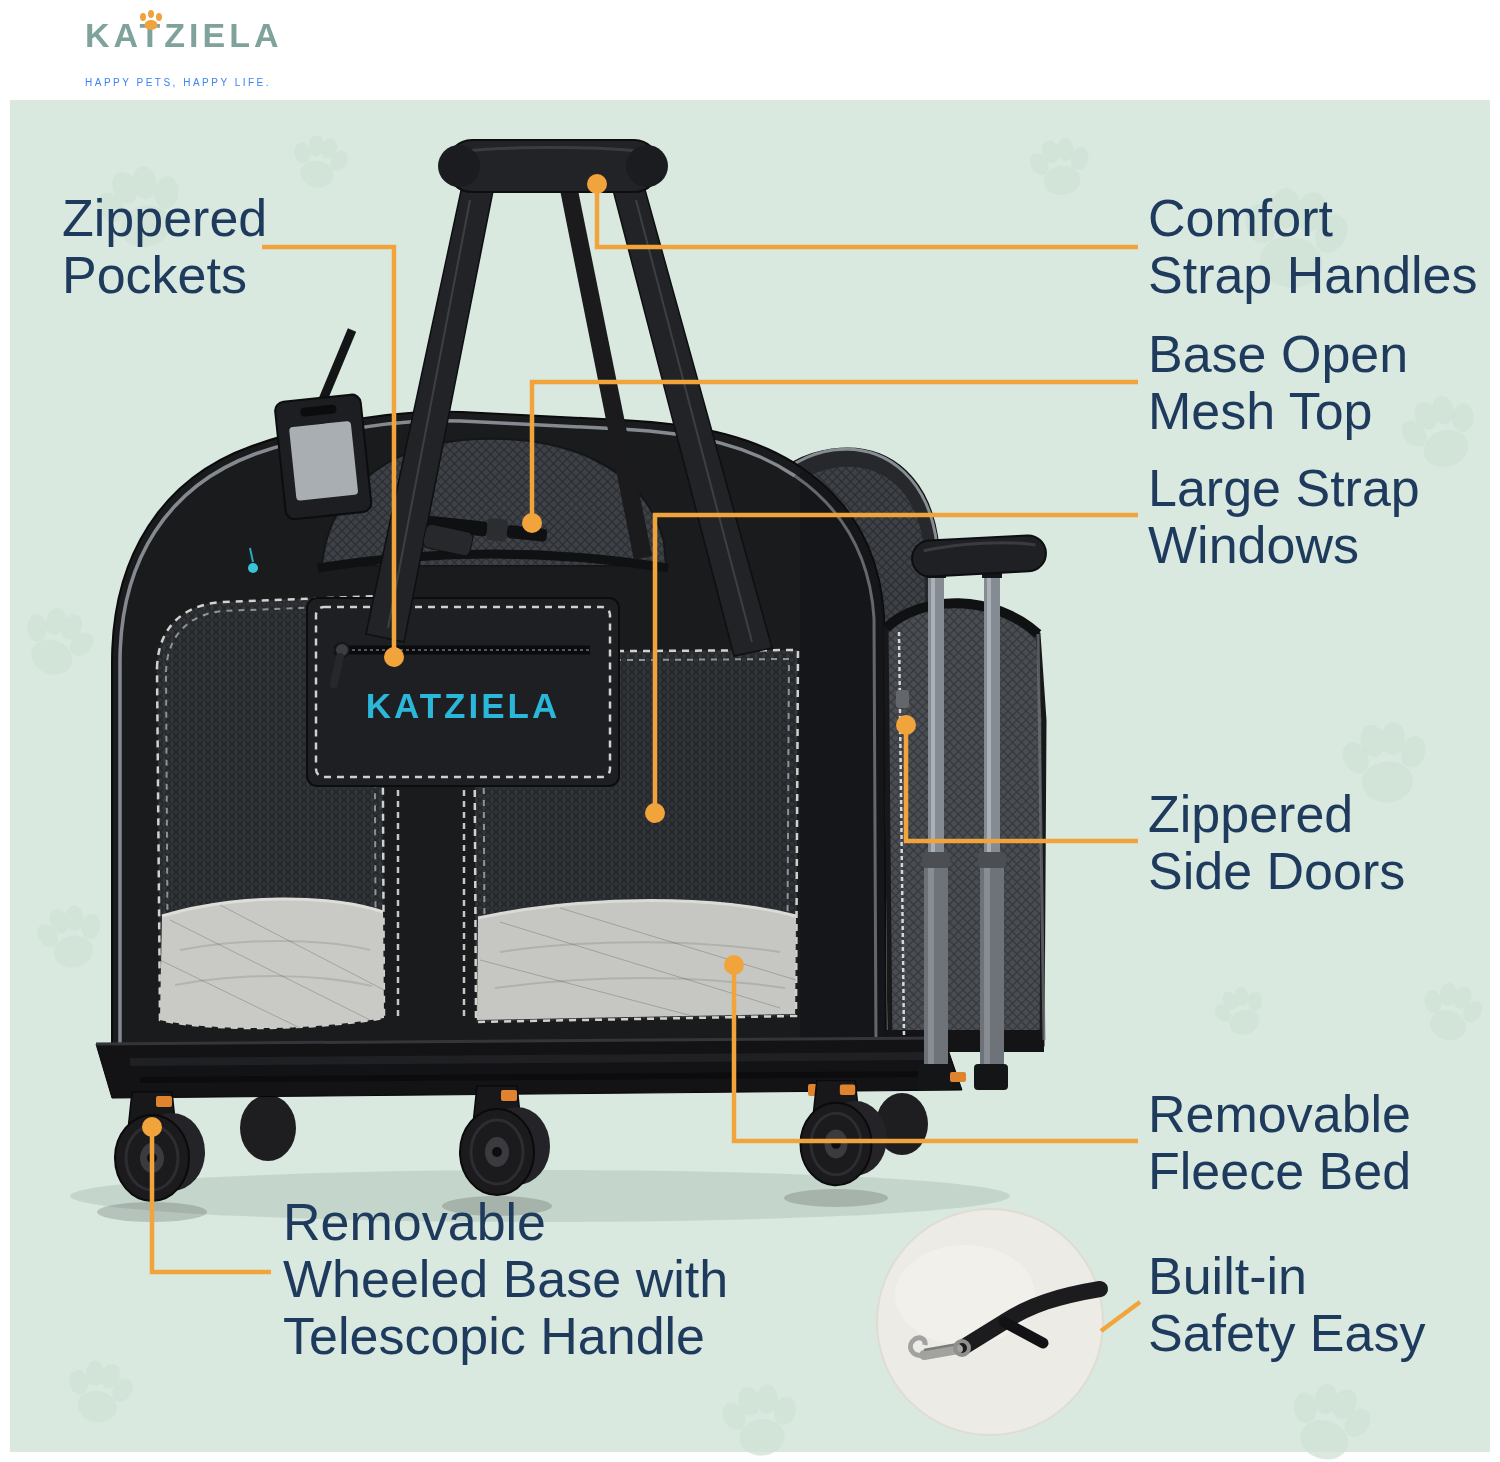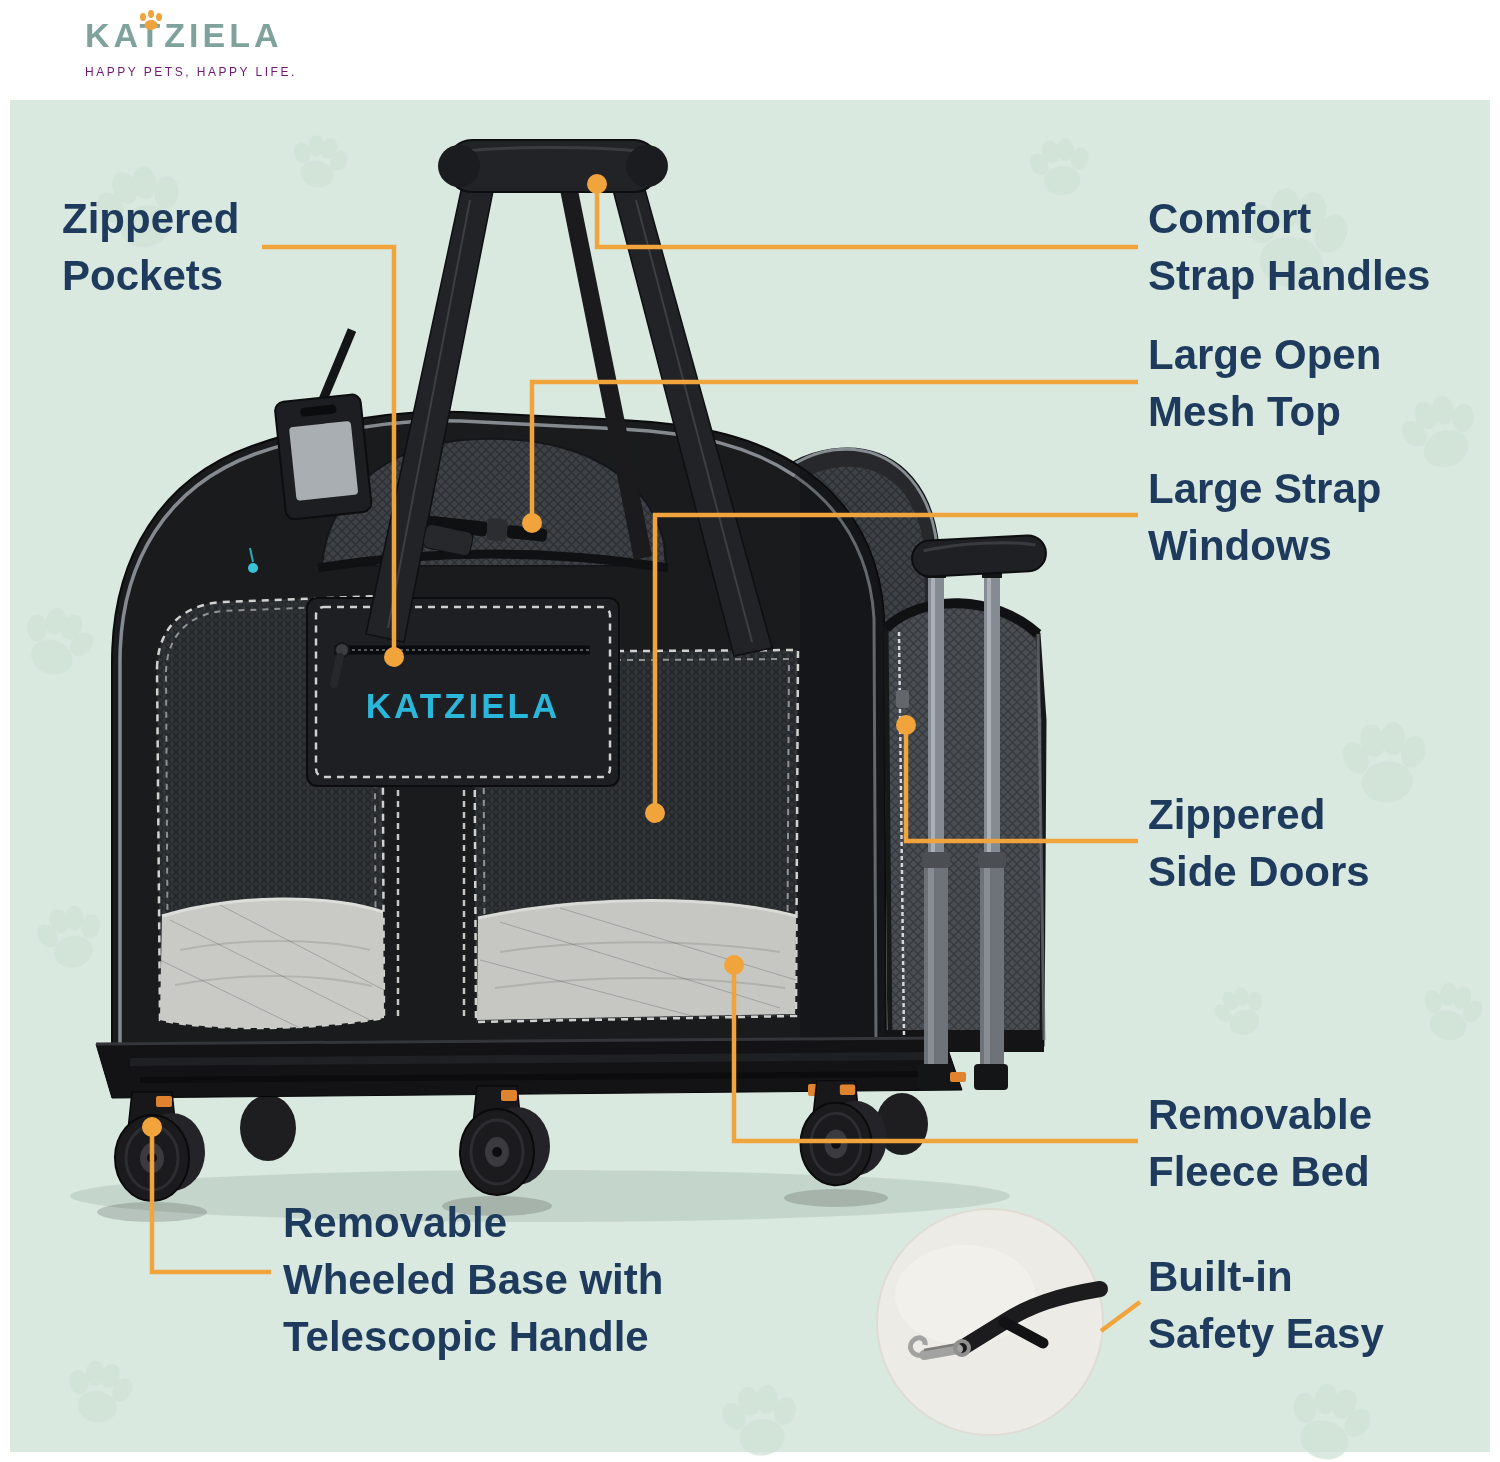--- a/index.html
+++ b/index.html
@@ -5,24 +5,24 @@
   html,body{margin:0;padding:0;background:#ffffff;}
   .page{
     position:relative;width:1500px;height:1462px;overflow:hidden;
     background:#ffffff;font-family:"Liberation Sans",sans-serif;
   }
   .mint{position:absolute;left:10px;right:10px;top:100px;bottom:10px;background:#d9e9e0;}
   svg.scene{position:absolute;left:0;top:0;}
   .header-block{position:absolute;left:85px;top:16px;}
   .brand{font-size:34px;font-weight:bold;letter-spacing:4px;color:#7fa39c;position:relative;}
   .brand-paw{position:absolute;left:53px;top:-8px;}
-  .tagline{font-size:12px;letter-spacing:2.5px;color:#701a75;margin-top:10px;}
+  .tagline{font-size:10px;letter-spacing:2.5px;color:#3b82f6;margin-top:22px;}
   .callout{
-    position:absolute;color:#1e3a5c;font-size:42px;line-height:57px;
-    font-weight:700;white-space:pre-line;
+    position:absolute;color:#1e3a5c;font-size:52px;line-height:57px;
+    font-weight:400;white-space:pre-line;
   }
 </style>
 </head>
 <body>
 
 <div class="page">
 
   <div class="mint"></div>
 
   <svg class="scene" width="1500" height="1462" viewBox="0 0 1500 1462">
@@ -272,21 +272,21 @@
         <ellipse cx="21" cy="9" rx="3" ry="4" fill="#f0a23c"></ellipse>
       </svg>
     </div>
     <div class="tagline">HAPPY PETS, HAPPY LIFE.</div>
   </div>
 
   <div class="callout" style="left:62px;top:190px;">Zippered
 Pockets</div>
   <div class="callout" style="left:1148px;top:190px;">Comfort
 Strap Handles</div>
-  <div class="callout" style="left:1148px;top:326px;">Large Open
+  <div class="callout" style="left:1148px;top:326px;">Base Open
 Mesh Top</div>
   <div class="callout" style="left:1148px;top:460px;">Large Strap
 Windows</div>
   <div class="callout" style="left:1148px;top:786px;">Zippered
 Side Doors</div>
   <div class="callout" style="left:1148px;top:1086px;">Removable
 Fleece Bed</div>
   <div class="callout" style="left:283px;top:1194px;">Removable
 Wheeled Base with
 Telescopic Handle</div>

